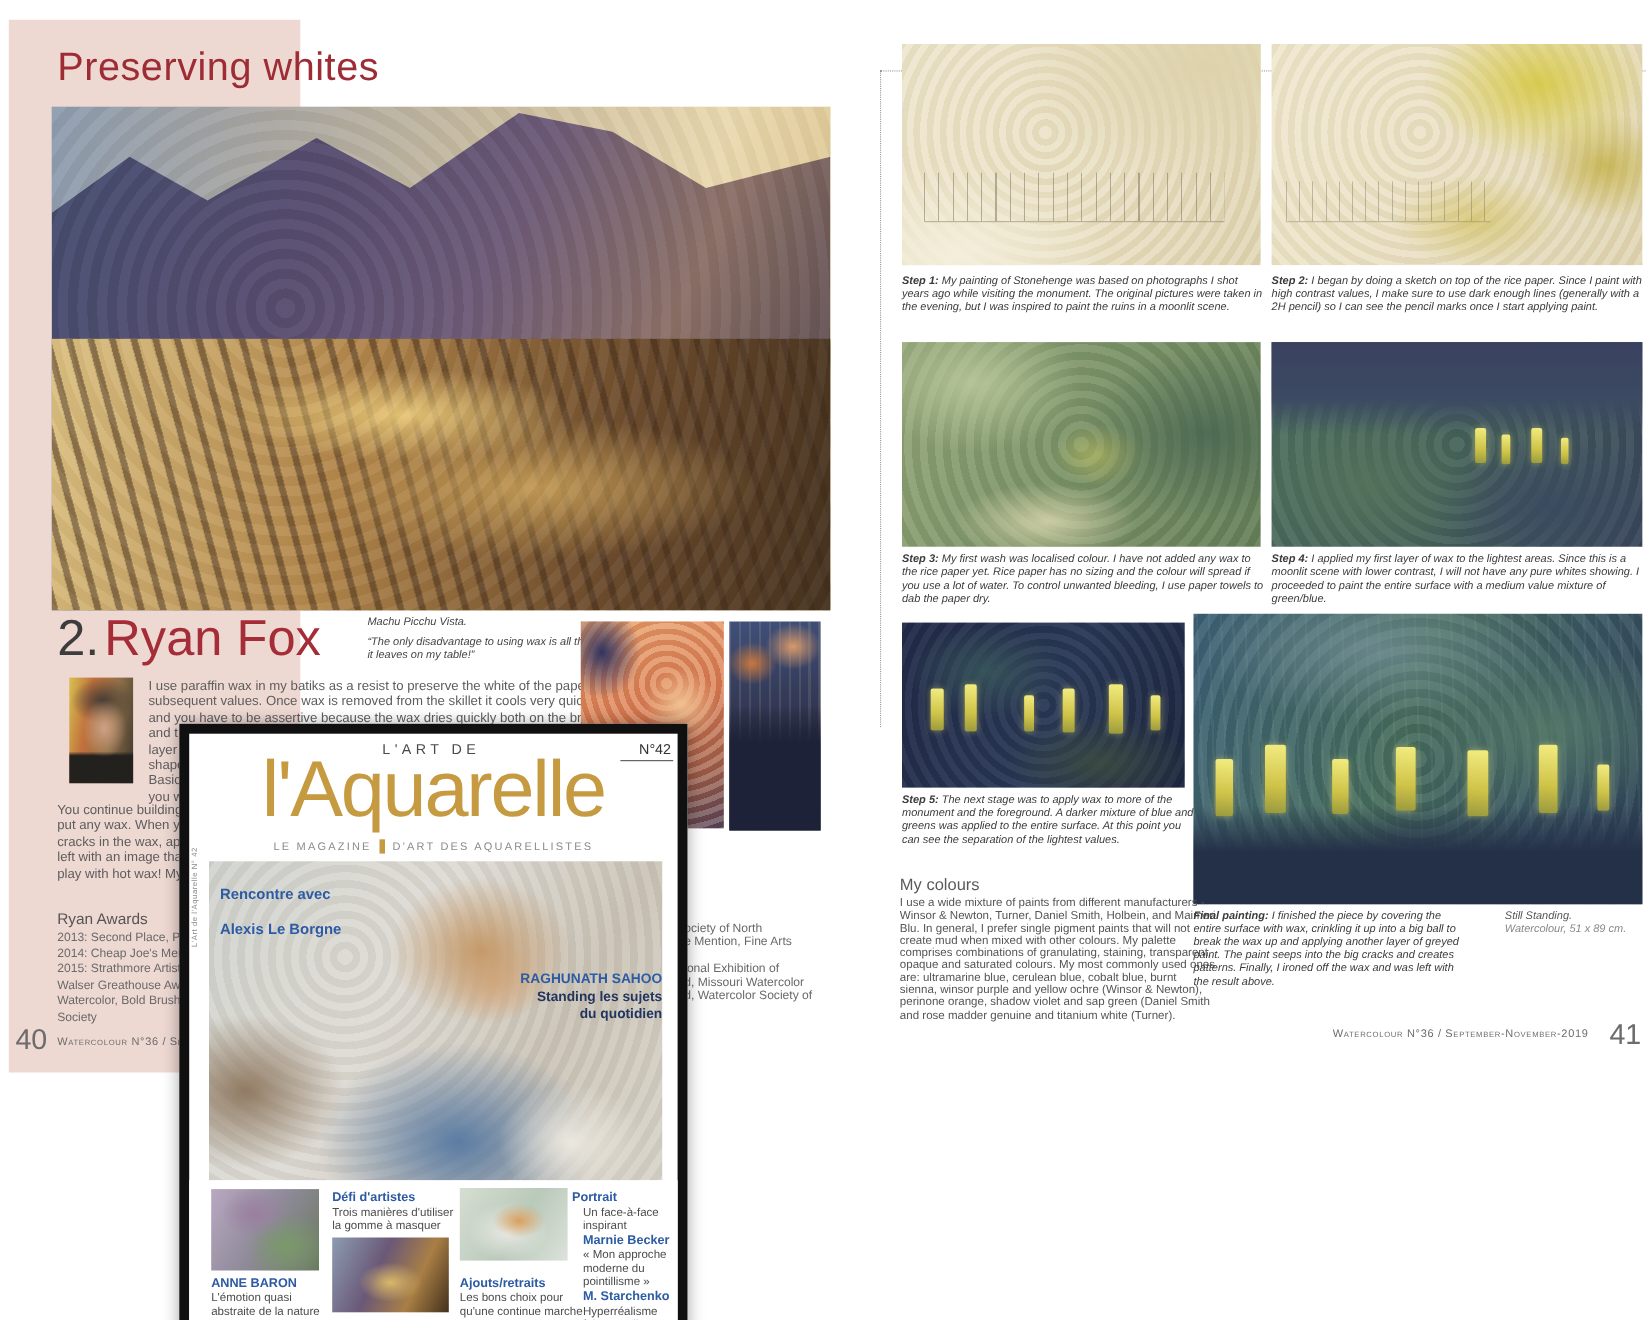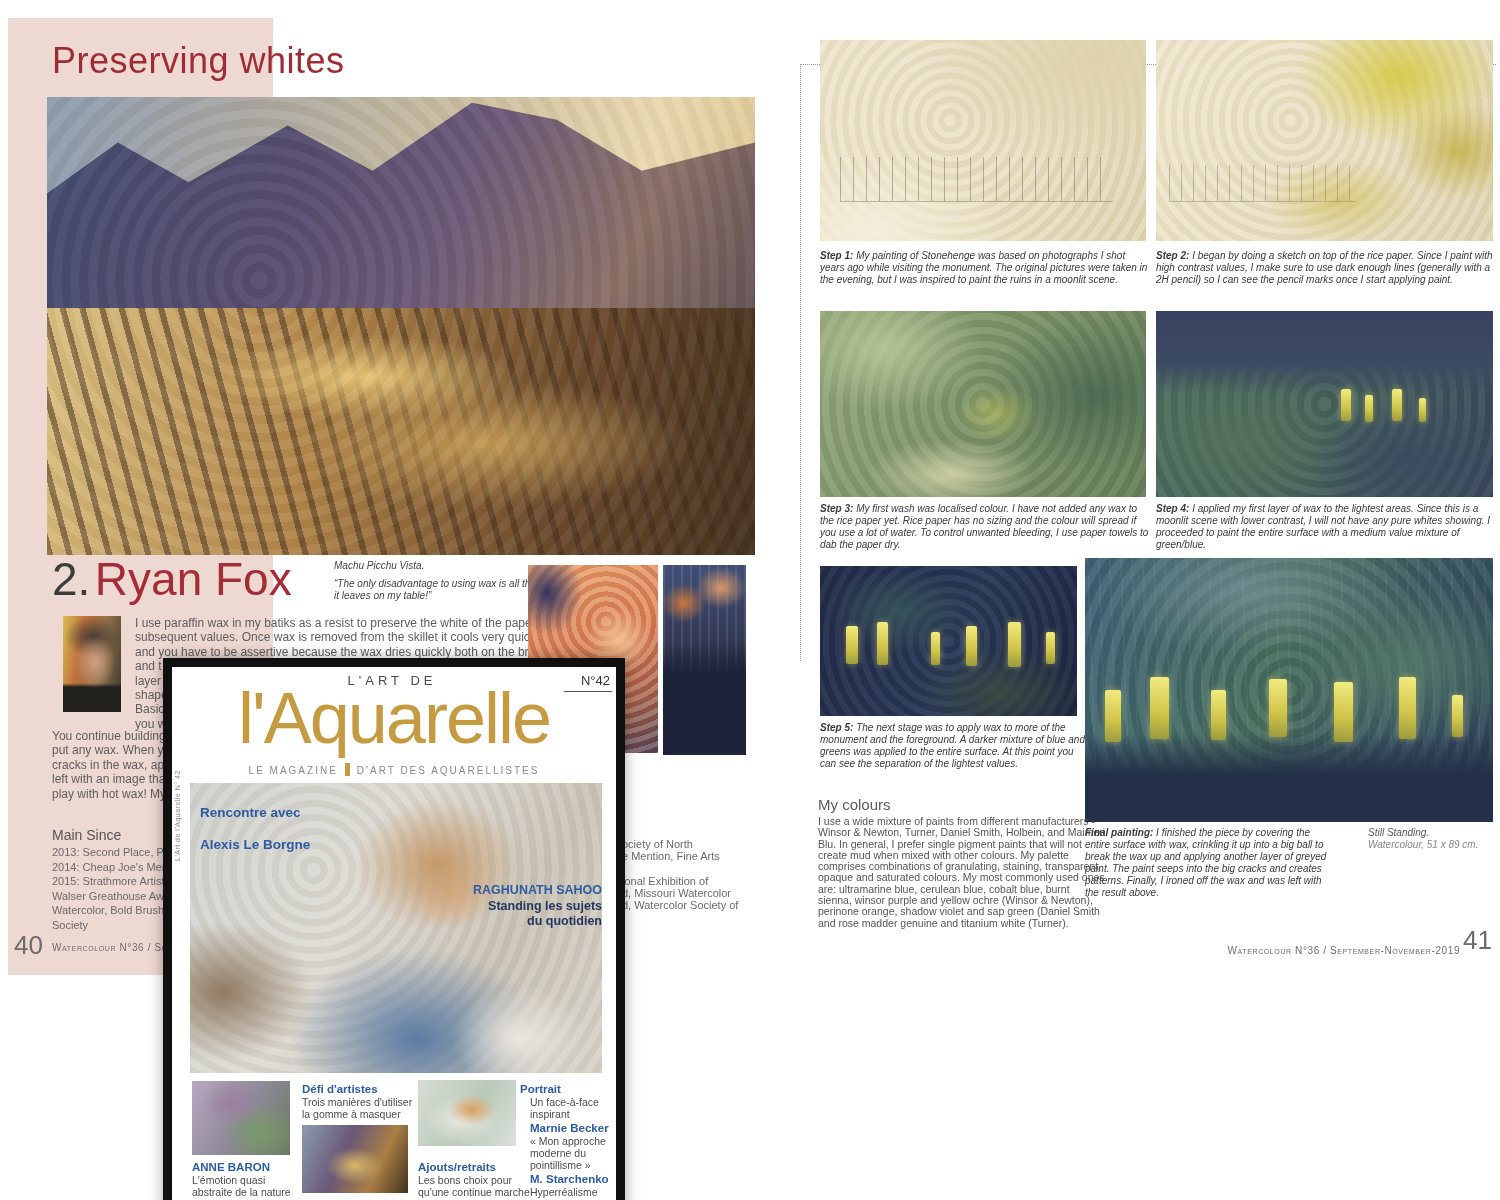--- a/index.html
+++ b/index.html
@@ -89,21 +89,21 @@
 layer
 shape
 Basic
 you w</div>
   <div class="abs body-txt pre" style="left:52px;top:729px;width:530px;">You continue building
 put any wax.  When y
 cracks in the wax, app
 left with an image tha
 play with hot wax! My</div>
 
-  <div class="abs awards-h" style="left:52px;top:827px;">Main Since</div>
+  <div class="abs awards-h" style="left:52px;top:827px;">Ryan Awards</div>
   <div class="abs awards-t pre" style="left:52px;top:845px;width:300px;">2013: Second Place, Plein A
 2014: Cheap Joe's Merchant
 2015: Strathmore Artists Pa
 Walser Greathouse Award,
 Watercolor, Bold Brush Con
 Society</div>
   <div class="abs awards-t pre" style="left:622px;top:838px;width:140px;line-height:12.3px;">ociety of North
 e Mention, Fine Arts
 
 ional Exhibition of
@@ -234,21 +234,21 @@
 
   <div class="abs stepcap" style="left:1085px;top:827px;width:252px;">
     <b>Final painting:</b>
     <span>I finished the piece by covering the entire surface with wax, crinkling it up into a big ball to break the wax up and applying another layer of greyed paint. The paint seeps into the big cracks and creates patterns. Finally, I ironed off the wax and was left with the result above.</span>
   </div>
   <div class="abs" style="left:1368px;top:827px;width:125px;">
     <div class="stepcap" style="color:#555;">Still Standing.</div>
     <div class="stepcap" style="color:#888;">Watercolour, 51 x 89 cm.</div>
   </div>
 
-  <div class="abs" style="left:1100px;top:925px;width:392px;display:flex;justify-content:flex-end;align-items:flex-end;gap:3px;">
+  <div class="abs" style="left:1100px;top:925px;width:392px;display:flex;justify-content:flex-end;align-items:center;gap:19px;">
     <span class="journal">Watercolour N°36 / September-November-2019</span>
     <span class="pagenum">41</span>
   </div>
 
   <div class="abs cover" style="left:163px;top:658px;width:462px;height:560px;z-index:5;box-sizing:border-box;">
 
     <div class="abs spine" style="left:2px;top:14px;height:180px;">L'Art de l'Aquarelle N° 42</div>
 
     <div class="abs pretitle" style="left:20px;top:6px;width:400px;">L'ART DE</div>
     <div class="abs issue" style="left:388px;top:6px;width:50px;">N°42</div>

